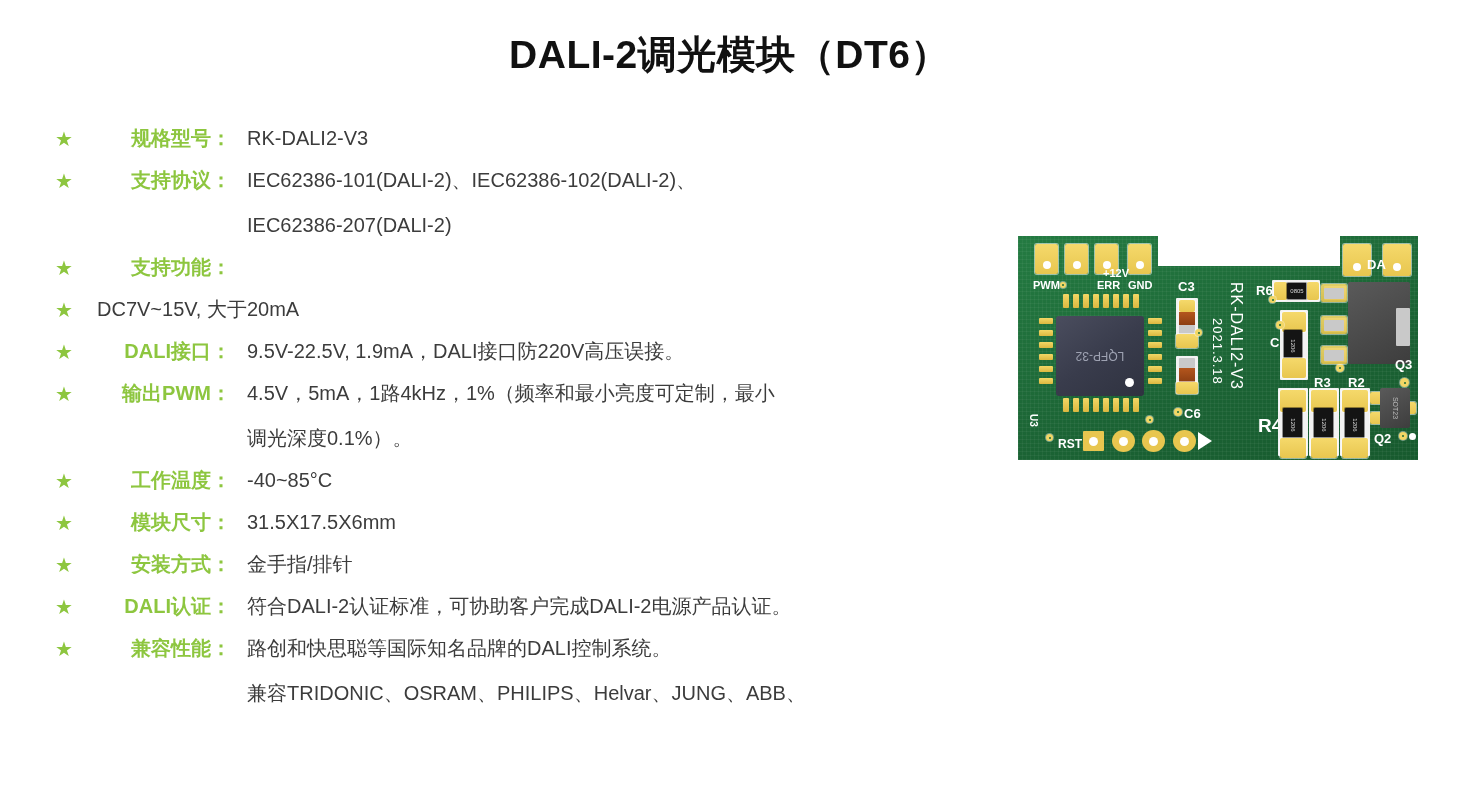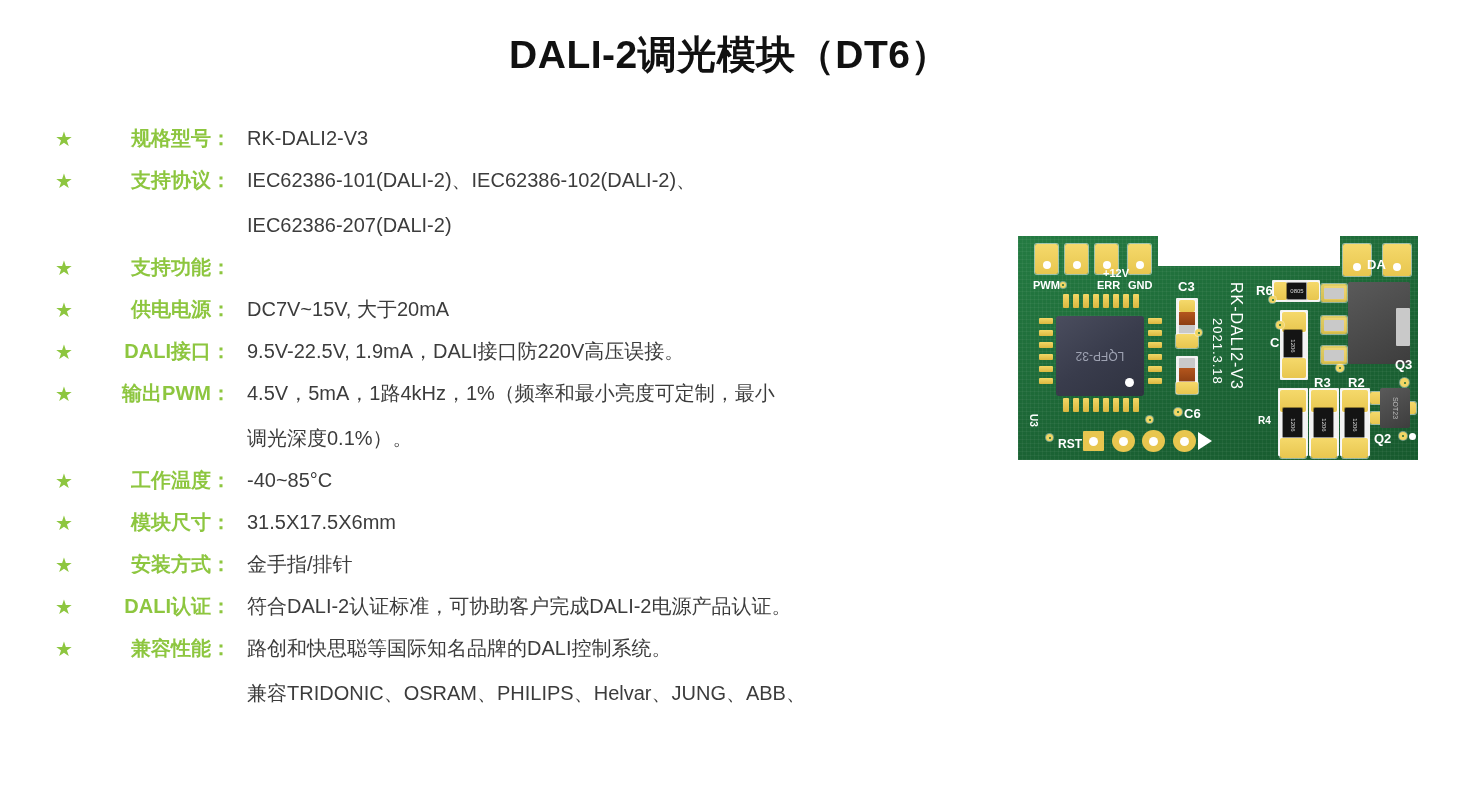--- a/index.html
+++ b/index.html
@@ -208,21 +208,20 @@
       </span>
     </div>
 
     <div class="spec-row">
       <span class="star">★</span>
       <span class="label">支持功能：</span>
     </div>
 
     <div class="spec-row">
       <span class="star">★</span>
-      <span class="label">供电电源：</span>
       <span class="value">
         <span class="ln">DC7V~15V, 大于20mA</span>
       </span>
     </div>
 
     <div class="spec-row">
       <span class="star">★</span>
       <span class="label">DALI接口：</span>
       <span class="value">
         <span class="ln">9.5V-22.5V, 1.9mA，DALI接口防220V高压误接。</span>
@@ -429,21 +428,21 @@
     <div class="pad gold" style="left:303px;top:80px;width:26px;height:18px;opacity:.9;"></div>
     <div class="pad gold" style="left:303px;top:110px;width:26px;height:18px;opacity:.9;"></div>
     <div class="greypad" style="left:306px;top:52px;width:20px;height:11px;"></div>
     <div class="greypad" style="left:306px;top:84px;width:20px;height:11px;"></div>
     <div class="greypad" style="left:306px;top:114px;width:20px;height:11px;"></div>
 
     <div class="bigblk" style="left:330px;top:46px;width:62px;height:82px;"></div>
     <div class="greypad" style="left:378px;top:72px;width:14px;height:38px;"></div>
     <div class="silk" style="left:377px;top:122px;font-size:13px;">Q3</div>
 
-    <div class="silk" style="left:240px;top:180px;font-size:10px;">R4</div>
+    <div class="silk" style="left:240px;top:180px;font-size:19px;">R4</div>
     <div class="silk" style="left:296px;top:140px;font-size:13px;">R3</div>
     <div class="silk" style="left:330px;top:140px;font-size:13px;">R2</div>
 
     <div class="smd-white" style="left:260px;top:152px;width:30px;height:68px;"></div>
     <div class="pad gold" style="left:262px;top:154px;width:26px;height:22px;"></div>
     <div class="res" style="left:265px;top:172px;width:19px;height:34px;">
       <span class="rtxt v">1206</span>
     </div>
     <div class="pad gold" style="left:262px;top:202px;width:26px;height:20px;"></div>
 

